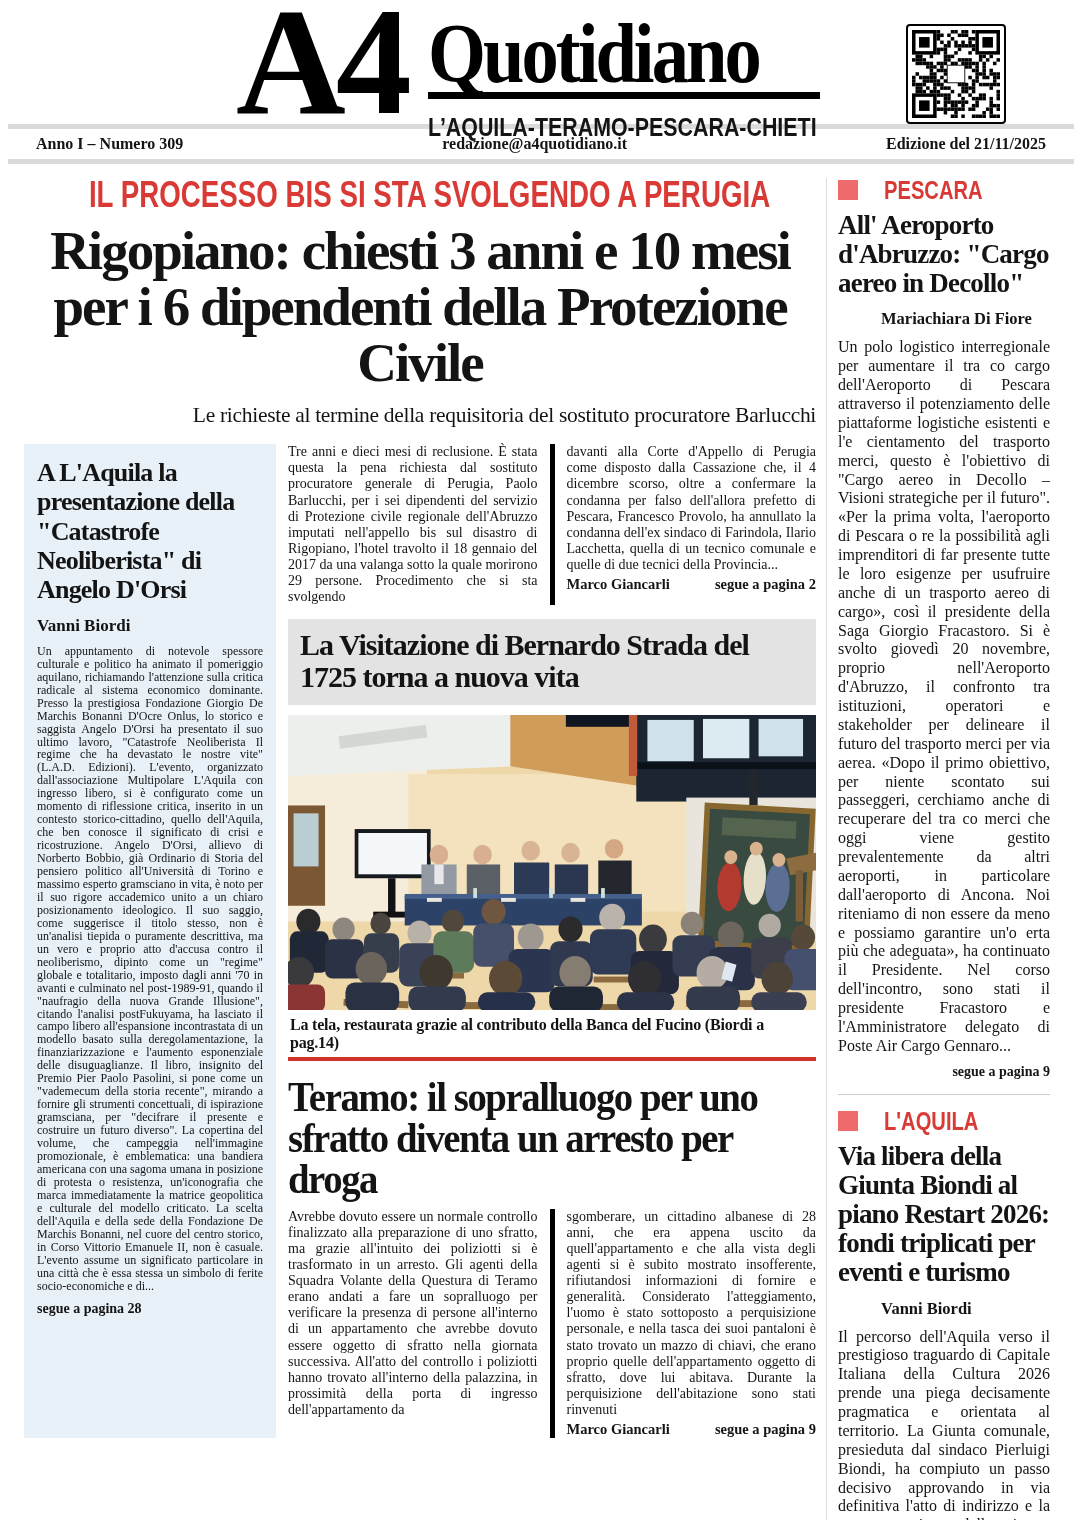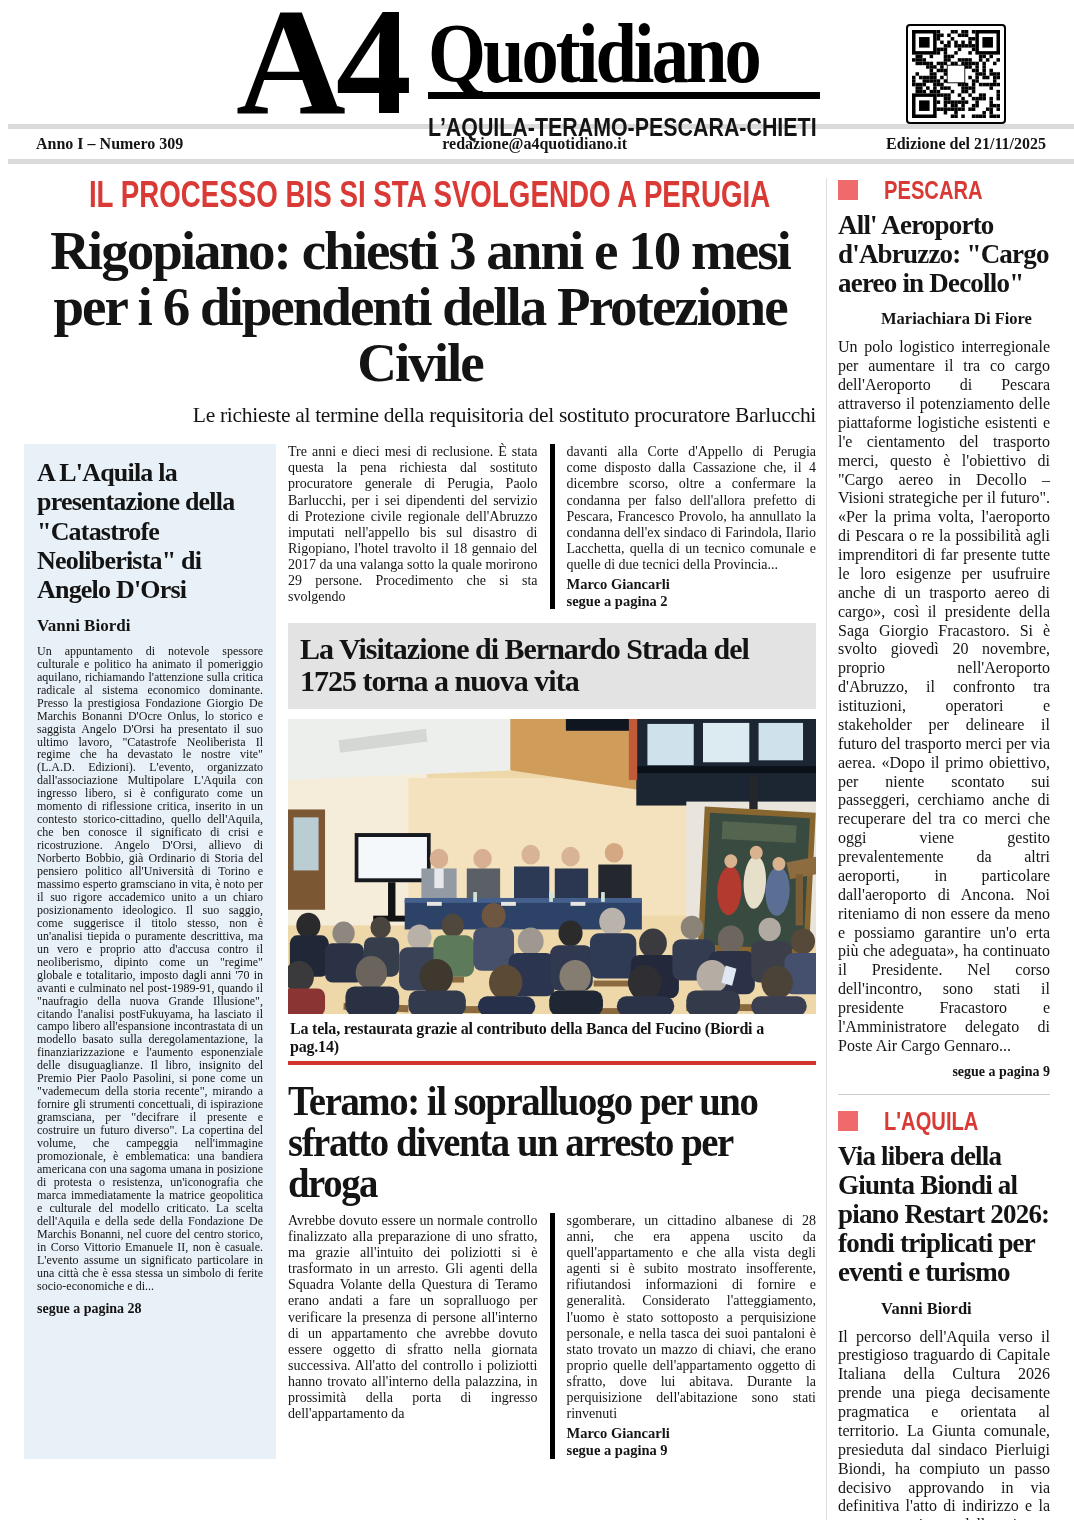--- a/index.html
+++ b/index.html
@@ -42,21 +42,21 @@
   .sb-title { font-size:26px; font-weight:bold; line-height:1.12; letter-spacing:-0.8px; }
   .sb-author { font-size:17px; font-weight:bold; margin-top:12px; }
   .sb-body { font-size:12px; line-height:1.08; text-align:justify; margin-top:9px; }
   .sb-continue { font-weight:bold; font-size:14px; margin-top:9px; }
   
   .middle { flex:1; padding-left:12px; min-width:0; }
   .cols { display:flex; }
   .cols .col { flex:1; min-width:0; text-align:justify; font-size:14px; line-height:1.15; }
   .cols .col + .col { border-left:5px solid #000000; margin-left:12px; padding-left:12px; }
   .byline-row { display:flex; justify-content:space-between; align-items:baseline;
-                font-weight:bold; font-size:14.5px; margin-top:3px;flex-direction:column; }
+                font-weight:bold; font-size:14.5px; margin-top:3px; }
   .banner { background:#e3e3e3; padding:10px 12px 12px 12px; margin-top:14px; }
   .banner h2 { font-size:30px; font-weight:bold; line-height:1.06; letter-spacing:-1px; }
   .photo-wrap { margin-top:10px; font-size:0; }
   .caption { font-weight:bold; font-size:16px; padding:6px 2px 5px 2px; letter-spacing:-0.2px; }
   .red-rule { height:4px; background:#d0342c; }
   .teramo-head { font-weight:bold; font-size:40px; line-height:1.0; letter-spacing:-1.5px;
                  margin-top:16px; transform:scale(0.97,1.03); transform-origin:left top; }
   .teramo-cols { margin-top:12px; }
   
   .badge-row { display:flex; align-items:center; gap:26px; }

